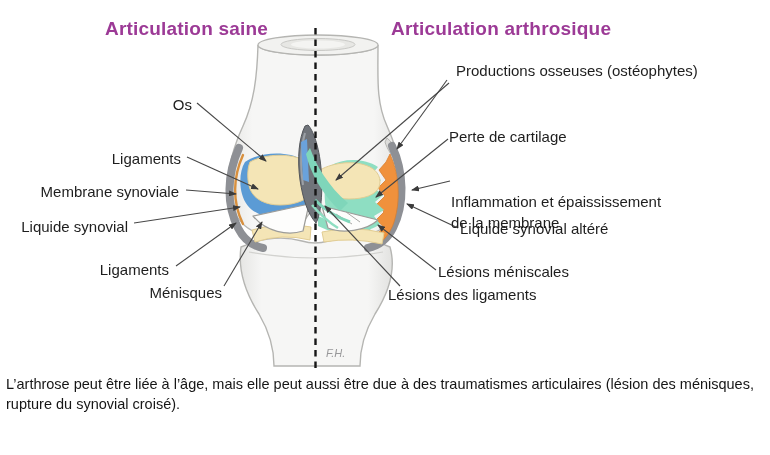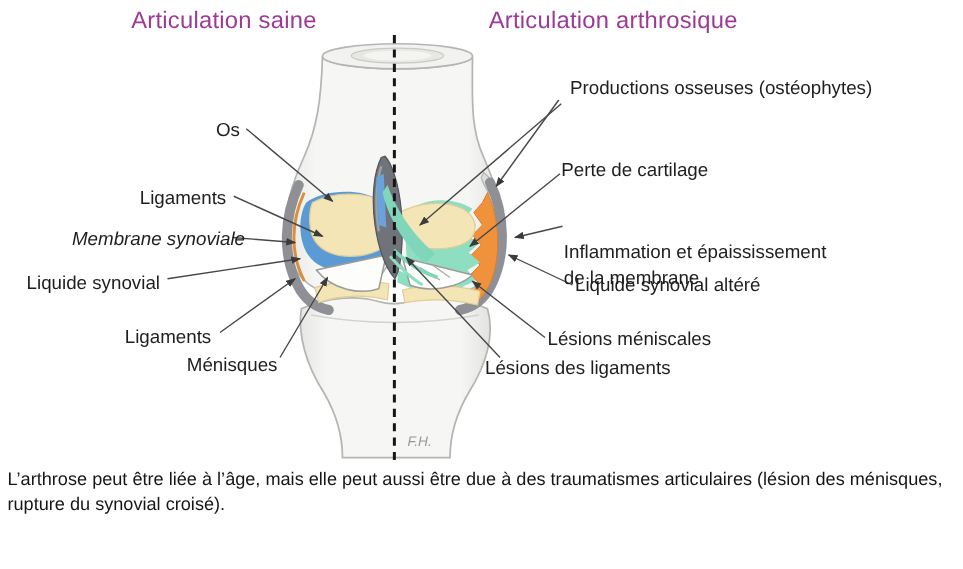--- a/index.html
+++ b/index.html
@@ -1,22 +1,22 @@
 <!DOCTYPE html>
 <html><head>
 <meta charset="utf-8">
 <style>
   html,body { margin:0; padding:0; background:#ffffff; }
   .canvas {
     position:relative; width:770px; height:455px; background:#ffffff;
     font-family:"Liberation Sans", sans-serif; overflow:hidden;
   }
   .title {
-    position:absolute; font-size:19px; font-weight:400; color:#9c3a96;
-    white-space:nowrap; letter-spacing:0.2px;
+    position:absolute; font-size:19px; font-weight:700; color:#9c3a96;
+    white-space:nowrap; letter-spacing:0.2px;margin-top:12px;
   }
   .lbl {
     position:absolute; font-size:15px; color:#1e1e1e; white-space:nowrap;
     line-height:19px;
   }
   .lbl.ra { text-align:right; }
   .lbl.two-line { white-space:pre-line; line-height:21px;margin-top:30px; }
   .footer {
     position:absolute; left:6px; top:374px; width:762px;
     font-size:14.5px; line-height:20px; color:#161616;
@@ -114,21 +114,21 @@
     </g>
 
     <text x="326" y="357" font-size="11" font-style="italic" fill="#98989a">F.H.</text>
   </svg>
 
   <div class="title" style="left:105px; top:6px;">Articulation saine</div>
   <div class="title" style="left:391px; top:6px;">Articulation arthrosique</div>
 
   <div class="lbl ra" style="right:578px; top:95px;">Os</div>
   <div class="lbl ra" style="right:589px; top:149px;">Ligaments</div>
-  <div class="lbl ra" style="right:574px; top:182px;font-style:italic;">Membrane synoviale</div>
+  <div class="lbl ra" style="right:591px; top:182px;">Membrane synoviale</div>
   <div class="lbl ra" style="right:642px; top:217px;">Liquide synovial</div>
   <div class="lbl ra" style="right:601px; top:260px;">Ligaments</div>
   <div class="lbl ra" style="right:548px; top:283px;">Ménisques</div>
 
   <div class="lbl" style="left:456px; top:61px;">Productions osseuses (ostéophytes)</div>
   <div class="lbl" style="left:449px; top:127px;">Perte de cartilage</div>
   <div class="lbl two-line" style="left:451px; top:161px;">Inflammation et épaississement
 de la membrane</div>
   <div class="lbl" style="left:438px; top:262px;">Lésions méniscales</div>
   <div class="lbl" style="left:460px; top:219px;">Liquide synovial altéré</div>

